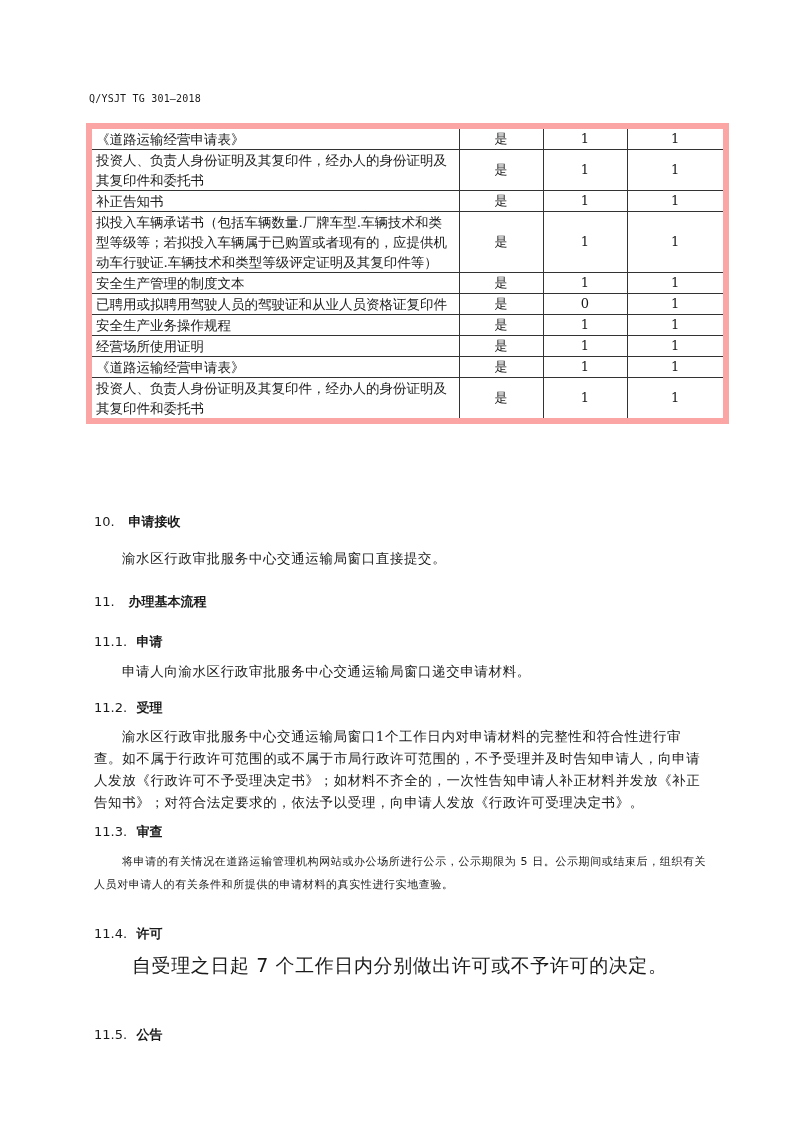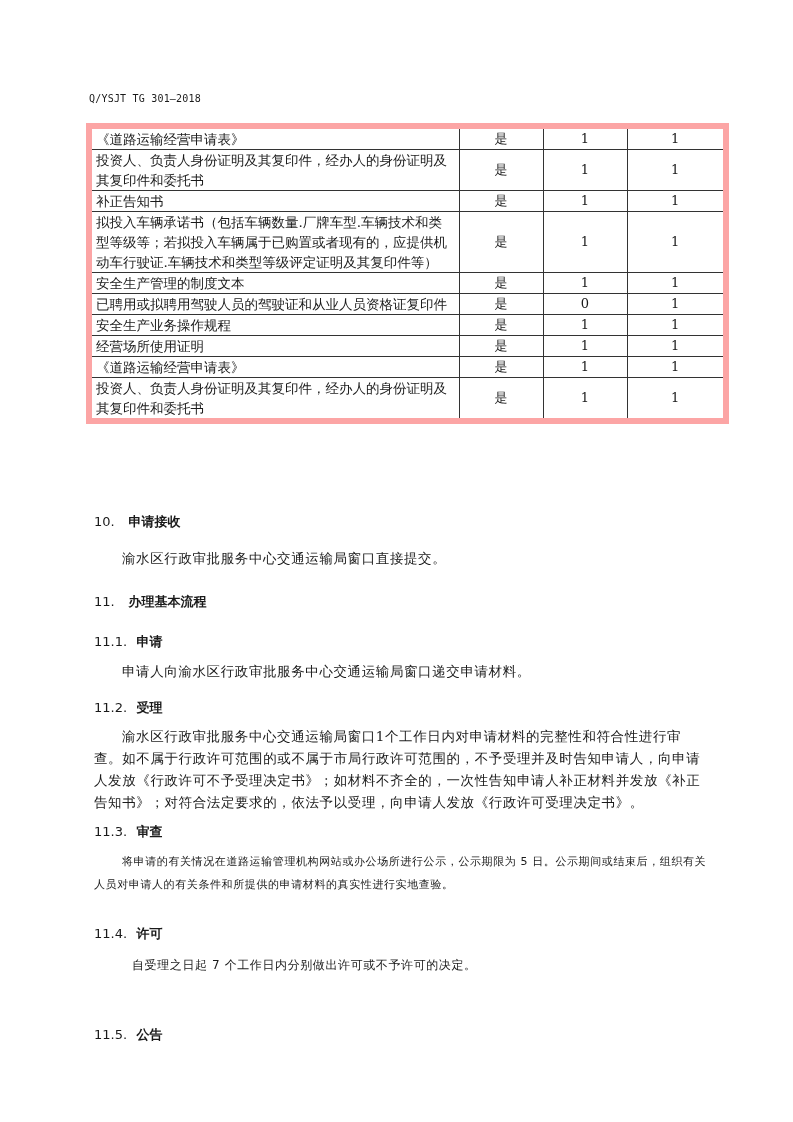--- a/index.html
+++ b/index.html
@@ -121,18 +121,18 @@
 <div class="abs h" style="top:823px;">
   <span class="num" style="min-width:38px">11.3.</span>
   <span>审查</span>
 </div>
 <div class="abs p p-sans" style="top:850px; line-height:23px; font-size:11px;">将申请的有关情况在道路运输管理机构网站或办公场所进行公示，公示期限为 5 日。公示期间或结束后，组织有关人员对申请人的有关条件和所提供的申请材料的真实性进行实地查验。</div>
 
 <div class="abs h" style="top:925px;">
   <span class="num" style="min-width:38px">11.4.</span>
   <span>许可</span>
 </div>
-<div class="abs p p-sans" style="top:955px; left:104px; font-size:12px;">自受理之日起 7 个工作日内分别做出许可或不予许可的决定。</div>
+<div class="abs p p-sans" style="top:955px; left:104px; font-size:19px;">自受理之日起 7 个工作日内分别做出许可或不予许可的决定。</div>
 
 <div class="abs h" style="top:1026px;">
   <span class="num" style="min-width:38px">11.5.</span>
   <span>公告</span>
 </div>
 
 </body></html>

